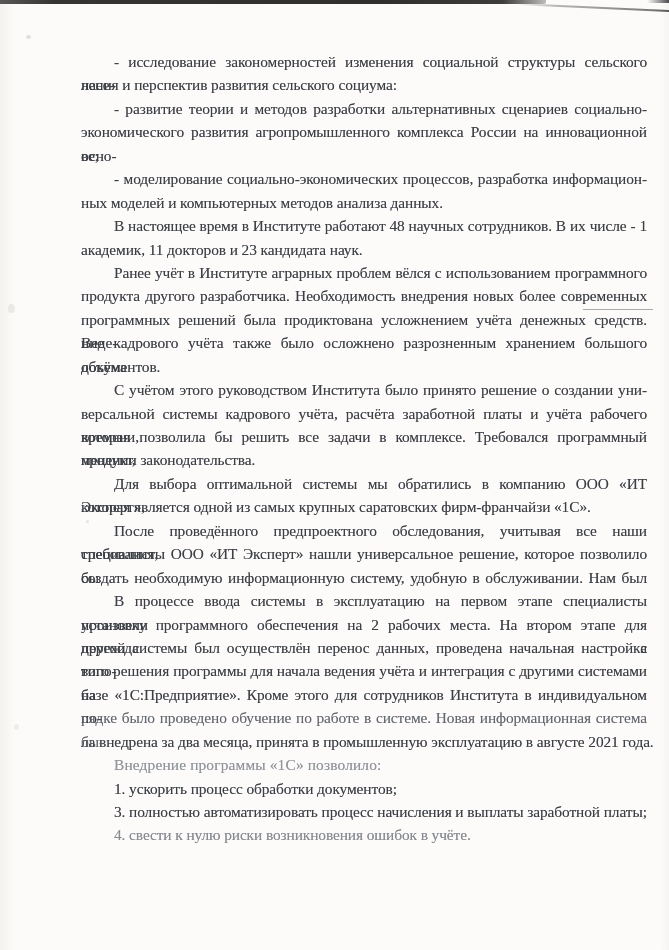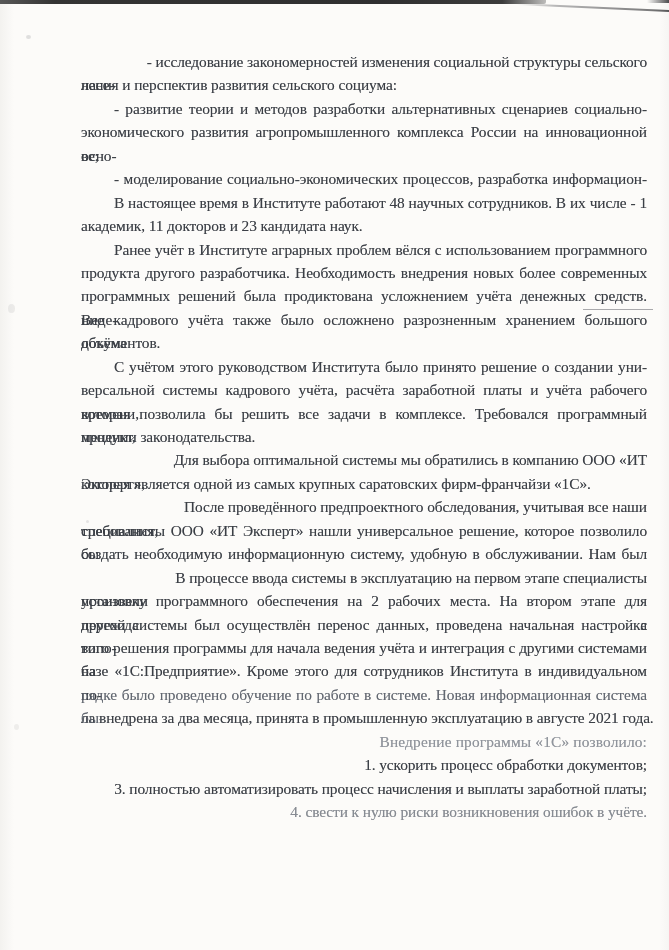--- a/index.html
+++ b/index.html
@@ -72,21 +72,21 @@
     color: #3b3f46;
     text-shadow: 0 0 0.5px rgba(59,63,70,.5);
     white-space: nowrap;
     text-align: left;
   }
   .line.jl {
     white-space: normal;
     text-align: justify;
     text-align-last: justify;
   }
-  .line.ind { text-indent: 33px; text-align: right; }
+  .line.ind { text-indent: 33px; }
   .line.dim { color: #565c66; text-shadow: 0 0 0.6px rgba(86,92,102,.45); opacity: .92; }
   .line.faded { color: #6a707a; opacity: .8; filter: blur(.3px); }
   .line.blurry { color: #737984; opacity: .78; filter: blur(.65px); letter-spacing: .15px; }
 </style>
 </head>
 <body>
 
 <div class="page">
 
   <div class="scan-bar"></div>
@@ -98,20 +98,21 @@
   <div class="speck s3"></div>
   <div class="speck s4"></div>
 
   <div class="text-block">
     <div class="line ind jl">- исследование закономерностей изменения социальной структуры сельского насе-</div>
     <div class="line">ления и перспектив развития сельского социума:</div>
     <div class="line ind jl">- развитие теории и методов разработки альтернативных сценариев социально-</div>
     <div class="line jl">экономического развития агропромышленного комплекса России на инновационной осно-</div>
     <div class="line">ве;</div>
     <div class="line ind jl">- моделирование социально-экономических процессов, разработка информацион-</div>
+    <div class="line">ных моделей и компьютерных методов анализа данных.</div>
     <div class="line ind jl">В настоящее время в Институте работают 48 научных сотрудников. В их числе - 1</div>
     <div class="line">академик, 11 докторов и 23 кандидата наук.</div>
     <div class="line ind jl">Ранее учёт в Институте аграрных проблем вёлся с использованием программного</div>
     <div class="line jl">продукта другого разработчика. Необходимость внедрения новых более современных</div>
     <div class="line jl">программных решений была продиктована усложнением учёта денежных средств. Веде-</div>
     <div class="line jl">ние кадрового учёта также было осложнено разрозненным хранением большого объёма</div>
     <div class="line">документов.</div>
     <div class="line ind jl">С учётом этого руководством Института было принято решение о создании уни-</div>
     <div class="line jl">версальной системы кадрового учёта, расчёта заработной платы и учёта рабочего времени,</div>
     <div class="line jl">которая позволила бы решить все задачи в комплексе. Требовался программный продукт,</div>

